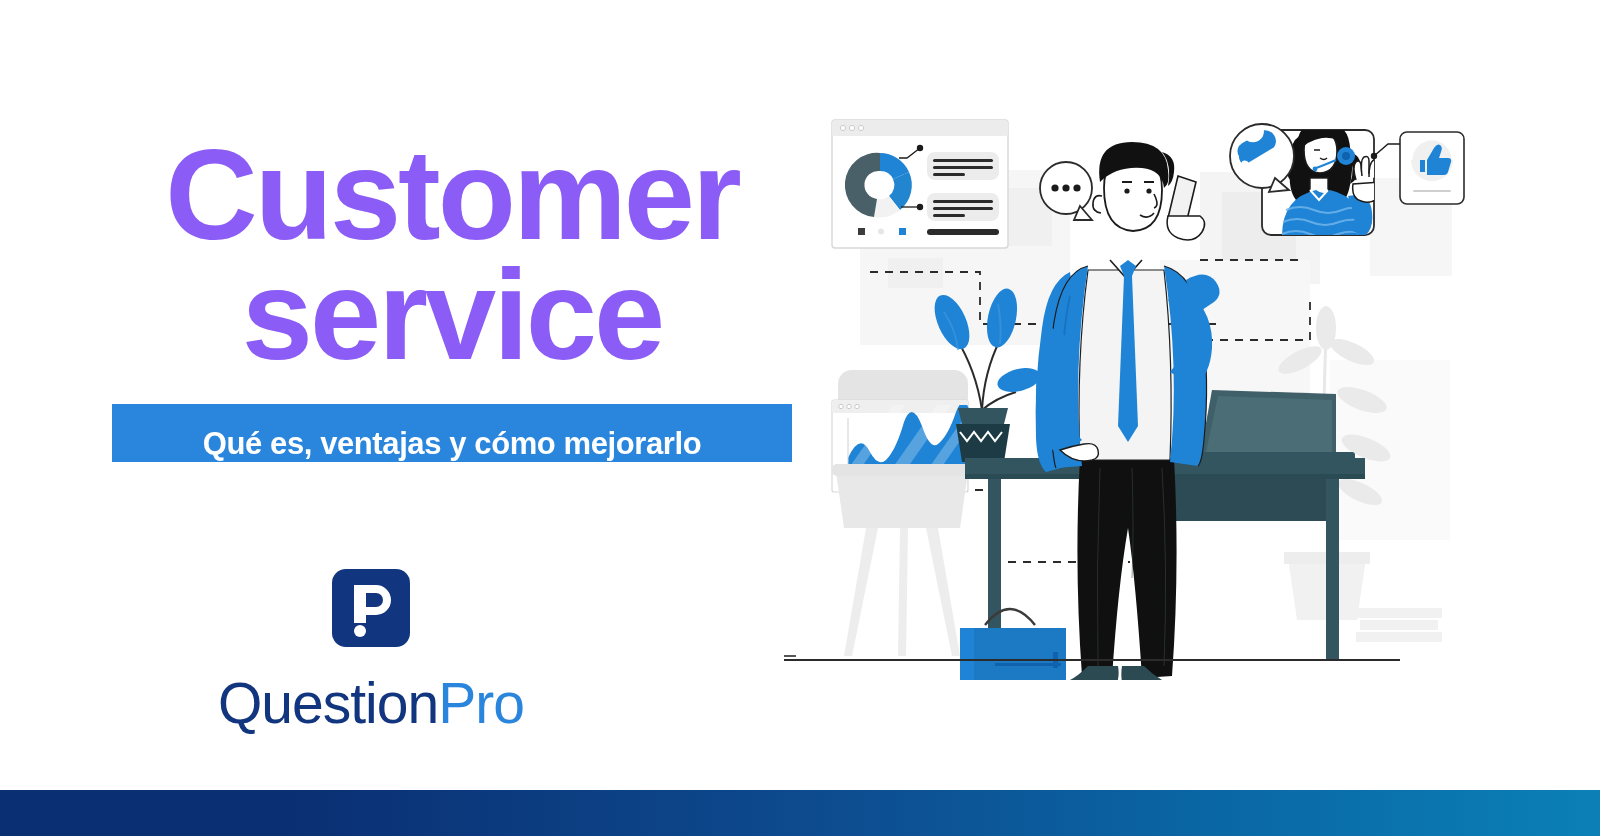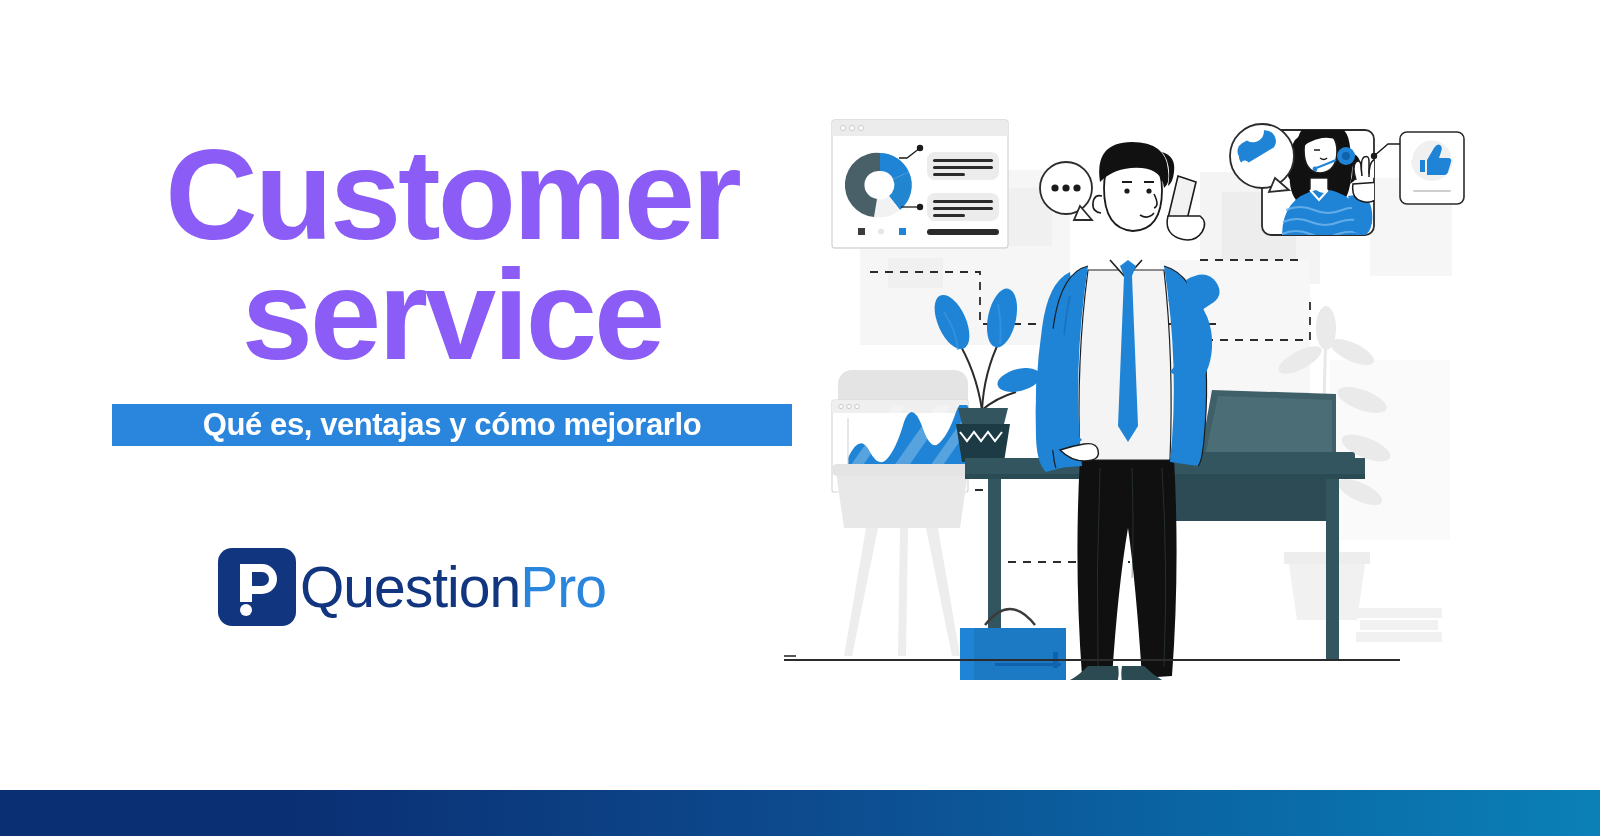--- a/index.html
+++ b/index.html
@@ -29,38 +29,38 @@
     font-size:128px;
     line-height:0.94;
     letter-spacing:-3px;
     color:#8b5cf6;
     text-align:center;
     white-space:pre-line;
   }
   .subtitle-bar{
     margin-top:28px;
     background:#2a85dd;
-    height:42px;
+    height:58px;
     display:flex;
-    align-items:center;
+    align-items:flex-end;
     justify-content:center;
   }
   .subtitle-text{
     color:#ffffff;
     font-size:31px;
     font-weight:bold;
     letter-spacing:-0.4px;
     white-space:nowrap;
   }
 
   
   .logo{
     position:absolute;
-    left:218px;top:548px;
-    display:flex;align-items:center;gap:4px;
+    left:218px;top:569px;
+    display:flex;align-items:center;gap:28px;flex-direction:column;
   }
   .logo-mark{
     width:78px;height:78px;
     background:#12357f;
     border-radius:14px;
     position:relative;
     flex:none;
   }
   .logo-mark svg{position:absolute;inset:0;}
   .logo-word{

